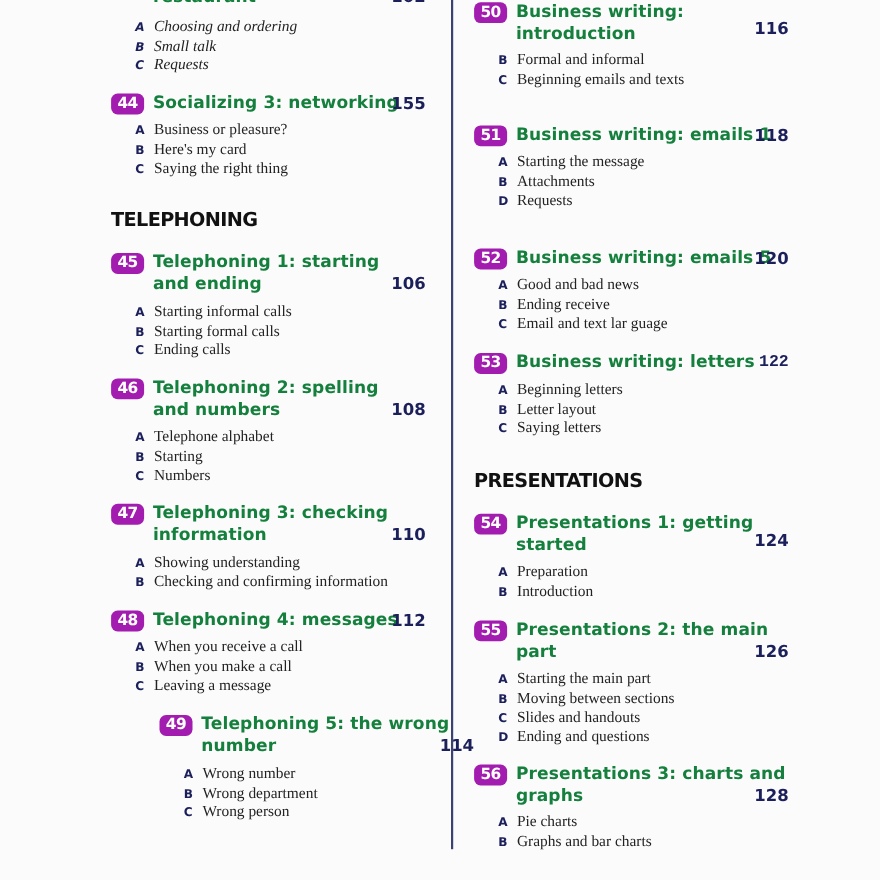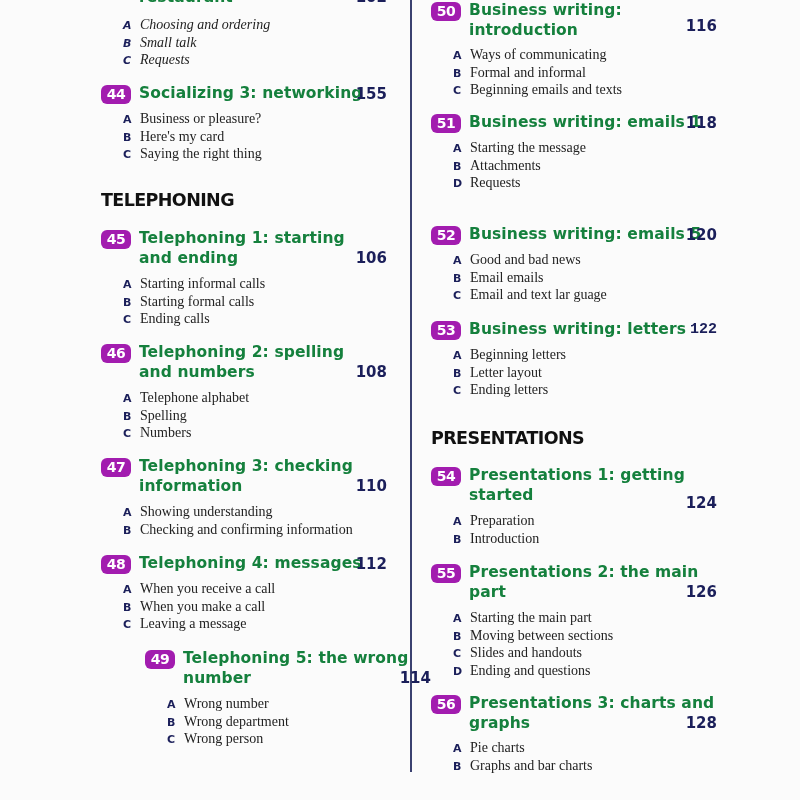--- a/index.html
+++ b/index.html
@@ -100,21 +100,21 @@
 
   <div class="unit" style="top:343px;">
     <div class="unit-head">
       <span class="badge">46</span>
       <span class="title">Telephoning 2: spelling
 and numbers</span>
       <span class="page" style="top:20px;">108</span>
     </div>
     <div class="subs" style="top:45px;">
       <div class="sub"><span class="sub-letter">A</span><span class="sub-text">Telephone alphabet</span></div>
-      <div class="sub"><span class="sub-letter">B</span><span class="sub-text">Spelling</span></div>
+      <div class="sub"><span class="sub-letter">B</span><span class="sub-text">Starting</span></div>
       <div class="sub"><span class="sub-letter">C</span><span class="sub-text">Numbers</span></div>
     </div>
   </div>
 
   <div class="unit" style="top:457px;">
     <div class="unit-head">
       <span class="badge">47</span>
       <span class="title">Telephoning 3: checking
 information</span>
       <span class="page" style="top:20px;">110</span>
@@ -156,21 +156,20 @@
 <div class="col col-right">
 
   <div class="unit" style="top:1px;">
     <div class="unit-head">
       <span class="badge">50</span>
       <span class="title">Business writing:
 introduction</span>
       <span class="page" style="top:16px;margin-left:27px;">116</span>
     </div>
     <div class="subs" style="top:44px;">
-      <div class="sub"><span class="sub-letter">A</span><span class="sub-text">Ways of communicating</span></div>
       <div class="sub"><span class="sub-letter">B</span><span class="sub-text">Formal and informal</span></div>
       <div class="sub"><span class="sub-letter">C</span><span class="sub-text">Beginning emails and texts</span></div>
     </div>
   </div>
 
   <div class="unit" style="top:113px;">
     <div class="unit-head">
       <span class="badge">51</span>
       <span class="title">Business writing: emails 1</span>
       <span class="page" style="top:1px;">118</span>
@@ -183,46 +182,46 @@
   </div>
 
   <div class="unit" style="top:225px;">
     <div class="unit-head">
       <span class="badge">52</span>
       <span class="title">Business writing: emails 5</span>
       <span class="page" style="top:1px;">120</span>
     </div>
     <div class="subs" style="top:25px;">
       <div class="sub"><span class="sub-letter">A</span><span class="sub-text">Good and bad news</span></div>
-      <div class="sub"><span class="sub-letter">B</span><span class="sub-text">Email emails</span></div>
+      <div class="sub"><span class="sub-letter">B</span><span class="sub-text">Ending receive</span></div>
       <div class="sub"><span class="sub-letter">C</span><span class="sub-text">Email and text lar guage</span></div>
     </div>
   </div>
 
   <div class="unit" style="top:320px;">
     <div class="unit-head">
       <span class="badge">53</span>
       <span class="title">Business writing: letters</span>
       <span class="page" style="top:1px;font-family:Liberation Mono, monospace;">122</span>
     </div>
     <div class="subs" style="top:25px;">
       <div class="sub"><span class="sub-letter">A</span><span class="sub-text">Beginning letters</span></div>
       <div class="sub"><span class="sub-letter">B</span><span class="sub-text">Letter layout</span></div>
-      <div class="sub"><span class="sub-letter">C</span><span class="sub-text">Ending letters</span></div>
+      <div class="sub"><span class="sub-letter">C</span><span class="sub-text">Saying letters</span></div>
     </div>
   </div>
 
   <div class="section-heading" style="top:428px;">PRESENTATIONS</div>
 
   <div class="unit" style="top:466px;">
     <div class="unit-head">
       <span class="badge">54</span>
       <span class="title">Presentations 1: getting
 started</span>
-      <span class="page" style="top:28px;text-align:center;">124</span>
+      <span class="page" style="top:16px;text-align:center;">124</span>
     </div>
     <div class="subs" style="top:45px;">
       <div class="sub"><span class="sub-letter">A</span><span class="sub-text">Preparation</span></div>
       <div class="sub"><span class="sub-letter">B</span><span class="sub-text">Introduction</span></div>
     </div>
   </div>
 
   <div class="unit" style="top:563px;">
     <div class="unit-head">
       <span class="badge">55</span>

